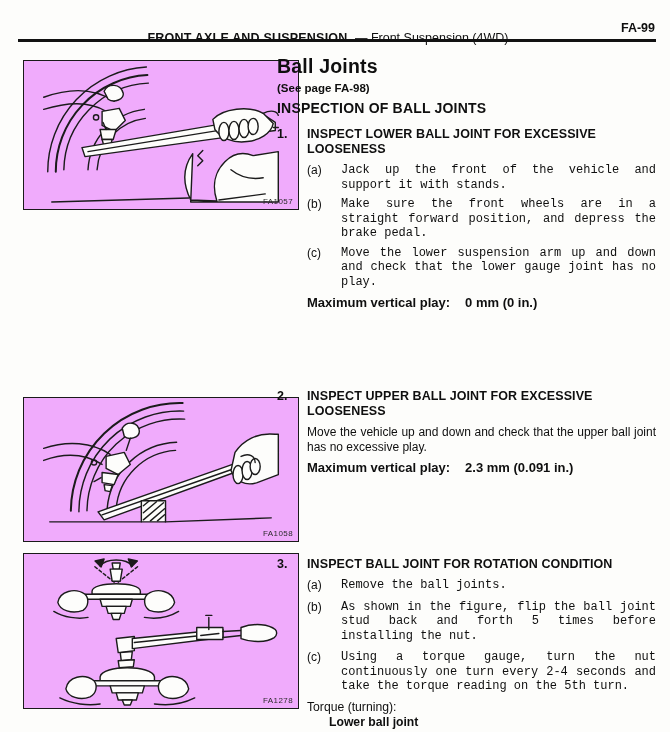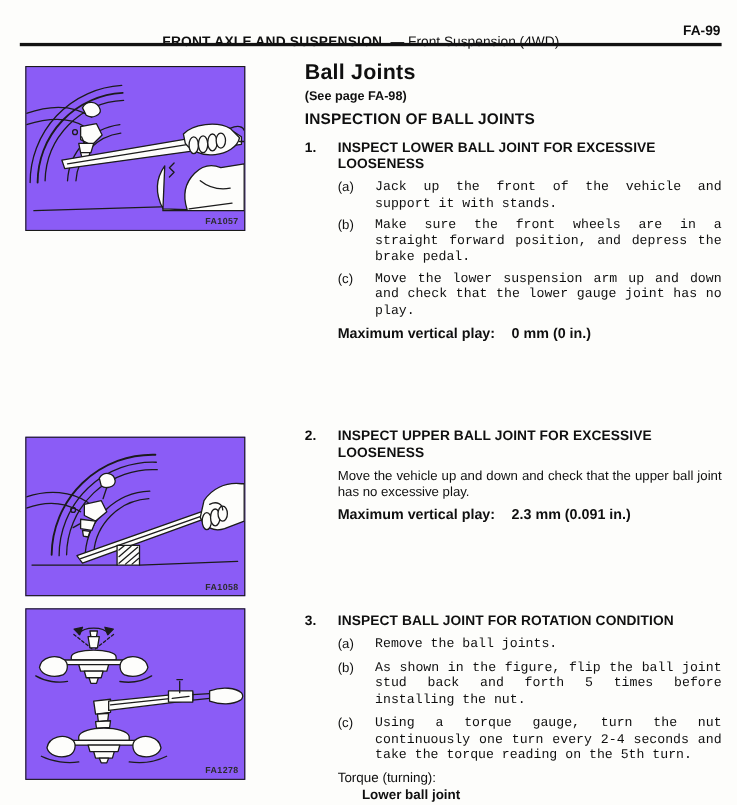--- a/index.html
+++ b/index.html
@@ -9,22 +9,22 @@
     font-family:"Liberation Sans", sans-serif;
   }
   
   .pagehead { position:absolute; top:31px; left:0; width:656px; text-align:center;
               font-size:12.5px; line-height:15px; white-space:nowrap; }
   .pagehead .b { font-weight:700; letter-spacing:0.2px; }
   .pagehead .r { font-weight:400; margin-left:4px; }
   .head-page { position:absolute; top:21px; right:15px; font-weight:700; font-size:12.5px; }
   .head-rule { position:absolute; top:39px; left:18px; width:638px; height:3px; background:#121212; }
   
-  .figbox { position:absolute; left:23px; width:200px; border:1.5px solid #1a1a1a;
-            background:#8b5cf6; box-sizing:border-box; margin:0;font-weight:bold; }
+  .figbox { position:absolute; left:23px; width:276px; border:1.5px solid #1a1a1a;
+            background:#f0abfc; box-sizing:border-box; margin:0; }
   .figbox svg { display:block; width:100%; height:100%; }
   .fig-1 { top:60px;  height:150px; }
   .fig-2 { top:397px; height:145px; }
   .fig-3 { top:553px; height:156px; }
   .figcode { position:absolute; right:5px; bottom:3px; font-size:8px;
              letter-spacing:0.4px; color:#2b2b2b; }
   
   .tc { position:absolute; left:277px; width:379px; box-sizing:border-box; }
   .doc-title   { top:55px;  font-size:19.5px; font-weight:700; letter-spacing:0.2px; }
   .see-page    { top:82px;  font-size:11.5px; font-weight:700; }

